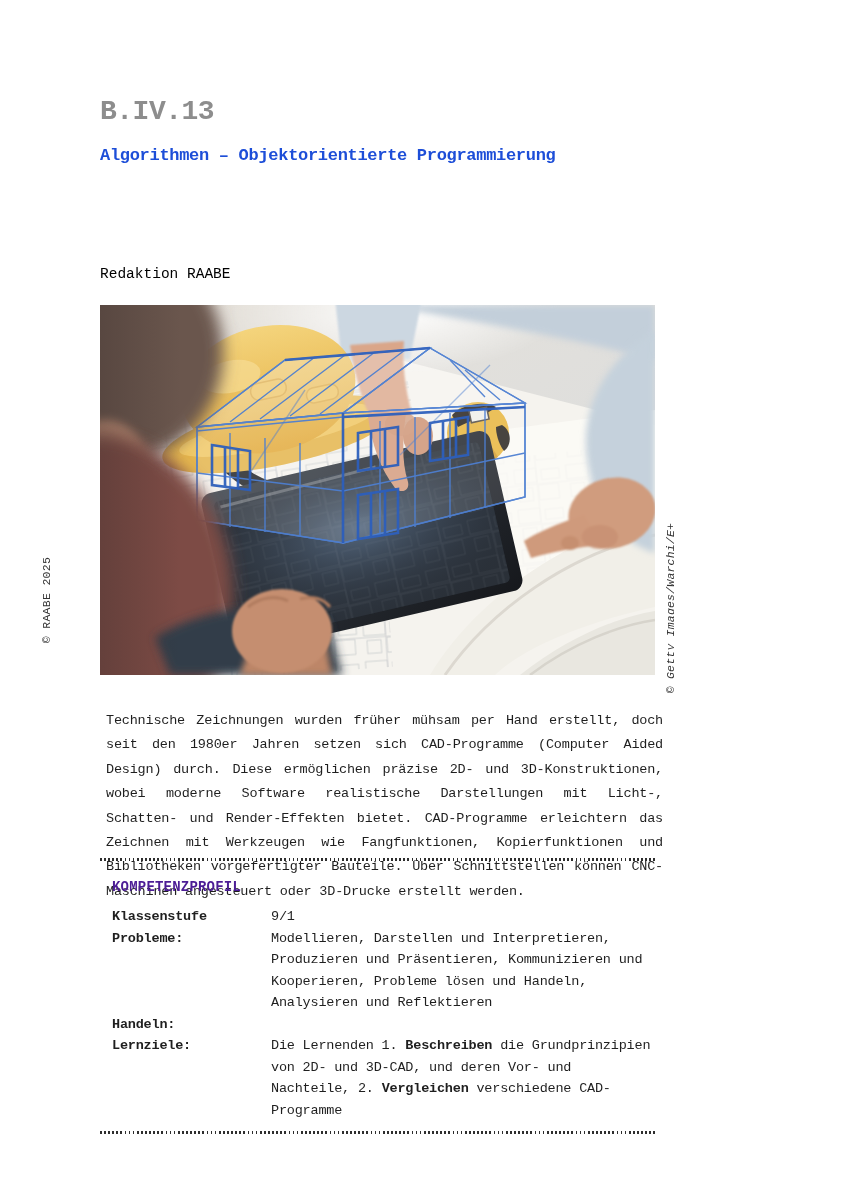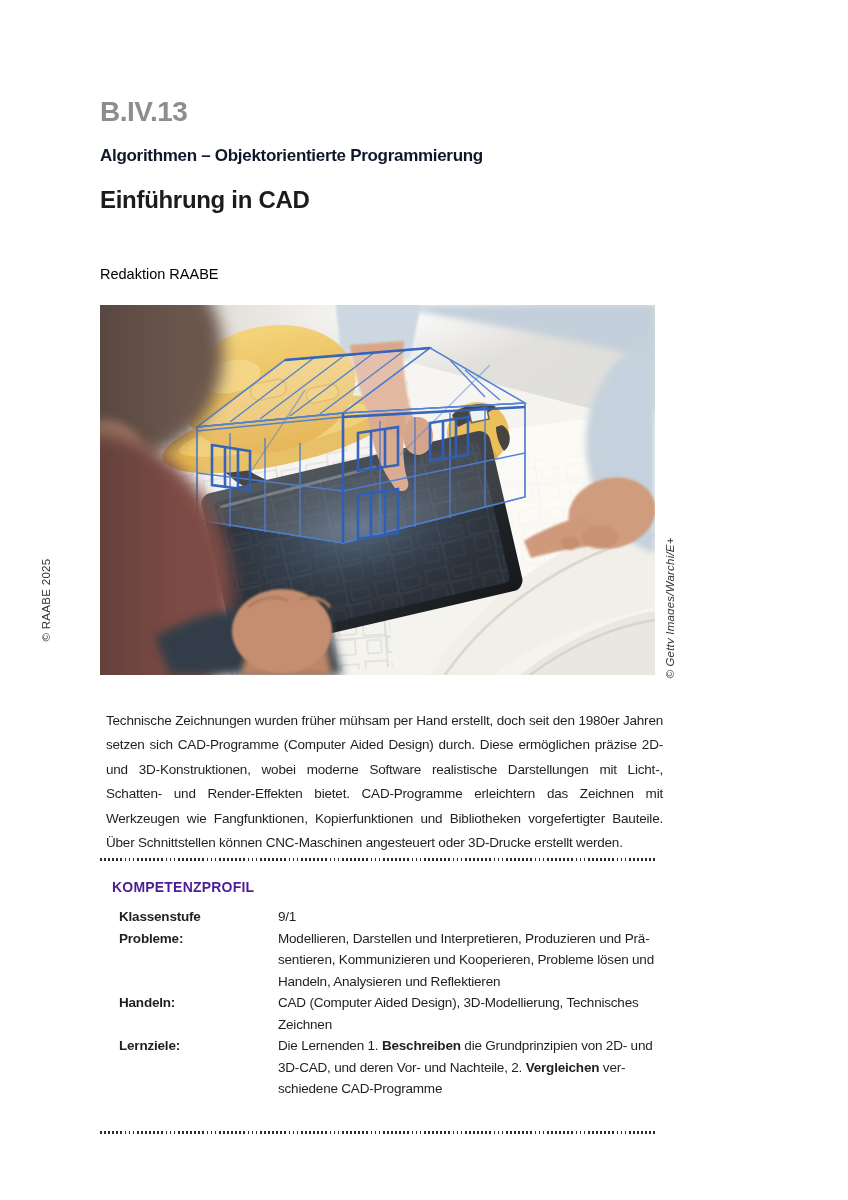--- a/index.html
+++ b/index.html
@@ -1,26 +1,26 @@
 <!DOCTYPE html>
 <html><head>
 <meta charset="utf-8">
 <style>
   html,body{margin:0;padding:0;background:#ffffff;}
   .page{
     position:relative;width:674px;height:1200px;background:#ffffff;
-    font-family:Liberation Sans, sans-serif;color:#1f1f1f;overflow:hidden;border-radius:31px;
+    font-family:Liberation Mono, monospace;color:#1f1f1f;overflow:hidden;border-radius:31px;
   }
   .code{
     position:absolute;left:100px;top:96px;
     font-size:28px;font-weight:700;color:#8d8d8d;letter-spacing:-0.5px;
   }
   .series{
     position:absolute;left:100px;top:146px;
-    font-size:17px;font-weight:700;letter-spacing:-0.3px;color:#0f172a;
+    font-size:17px;font-weight:700;letter-spacing:-0.3px;color:#1d4ed8;
   }
   .title{
     position:absolute;left:100px;top:186px;margin:0;
     font-size:24px;font-weight:700;letter-spacing:-0.3px;color:#1c1c1c;
   }
   .author{position:absolute;left:100px;top:266px;font-size:14.5px;color:#000000;}
   .vert-copyright{
     position:absolute;left:46px;top:600px;
     transform:translate(-50%,-50%) rotate(-90deg);
     font-size:11.5px;color:#333;white-space:nowrap;letter-spacing:.3px;
@@ -42,35 +42,34 @@
     background-image:repeating-linear-gradient(90deg,#2e2e2e 0 1.7px,transparent 1.7px 4.1px);
   }
   .dot-top{top:858px;}
   .dot-bottom{top:1131px;}
   .profile-heading{
     position:absolute;left:112px;top:879px;
     font-size:14px;font-weight:700;letter-spacing:.2px;color:#4c1d95;
   }
   .profile-table{
     position:absolute;left:112px;top:906px;width:545px;
-    font-size:13.5px;line-height:21.5px;letter-spacing:-0.2px;color:#1f1f1f;hyphens:manual;margin-left:7px;
+    font-size:13.5px;line-height:21.5px;letter-spacing:-0.2px;color:#1f1f1f;hyphens:manual;
   }
   .prow{display:flex;align-items:flex-start;}
   .plabel{flex:0 0 159px;font-weight:700;}
   .pvalue{flex:1;}
   .pvalue b{font-weight:700;}
 </style>
 </head>
 <body>
 
 <div class="page">
 
   <div class="code">B.IV.13</div>
   <div class="series">Algorithmen – Objektorientierte Programmierung</div>
-  <h1 class="title">Einführung in CAD</h1>
   <div class="author">Redaktion RAABE</div>
 
   <div class="vert-copyright">© RAABE 2025</div>
   <div class="vert-credit">© Getty Images/Warchi/E+</div>
 
   <figure class="photo">
     <svg width="555" height="370" viewBox="0 0 555 370" xmlns="http://www.w3.org/2000/svg">
       <defs>
         <linearGradient id="bgGrad" x1="0" y1="0" x2="1" y2="1">
           <stop offset="0" stop-color="#e7e2da"></stop>
@@ -245,21 +244,20 @@
     <div class="prow">
       <div class="plabel">Klassenstufe</div>
       <div class="pvalue">9/1</div>
     </div>
     <div class="prow">
       <div class="plabel">Probleme:</div>
       <div class="pvalue">Modellieren, Darstellen und Interpretieren, Produzieren und Prä­sentieren, Kommunizieren und Kooperieren, Probleme lösen und Handeln, Analysieren und Reflektieren</div>
     </div>
     <div class="prow">
       <div class="plabel">Handeln:</div>
-      <div class="pvalue">CAD (Computer Aided Design), 3D-Modellierung, Technisches Zeichnen</div>
     </div>
     <div class="prow">
       <div class="plabel">Lernziele:</div>
       <div class="pvalue"><span>Die Lernenden 1. </span><b>Beschreiben</b><span> die Grundprinzipien von 2D- und 3D-CAD, und deren Vor- und Nachteile, 2. </span><b>Vergleichen</b><span> ver­schiedene CAD-Programme</span></div>
     </div>
   </div>
 
   <div class="dotline dot-bottom"></div>
 
 </div>

